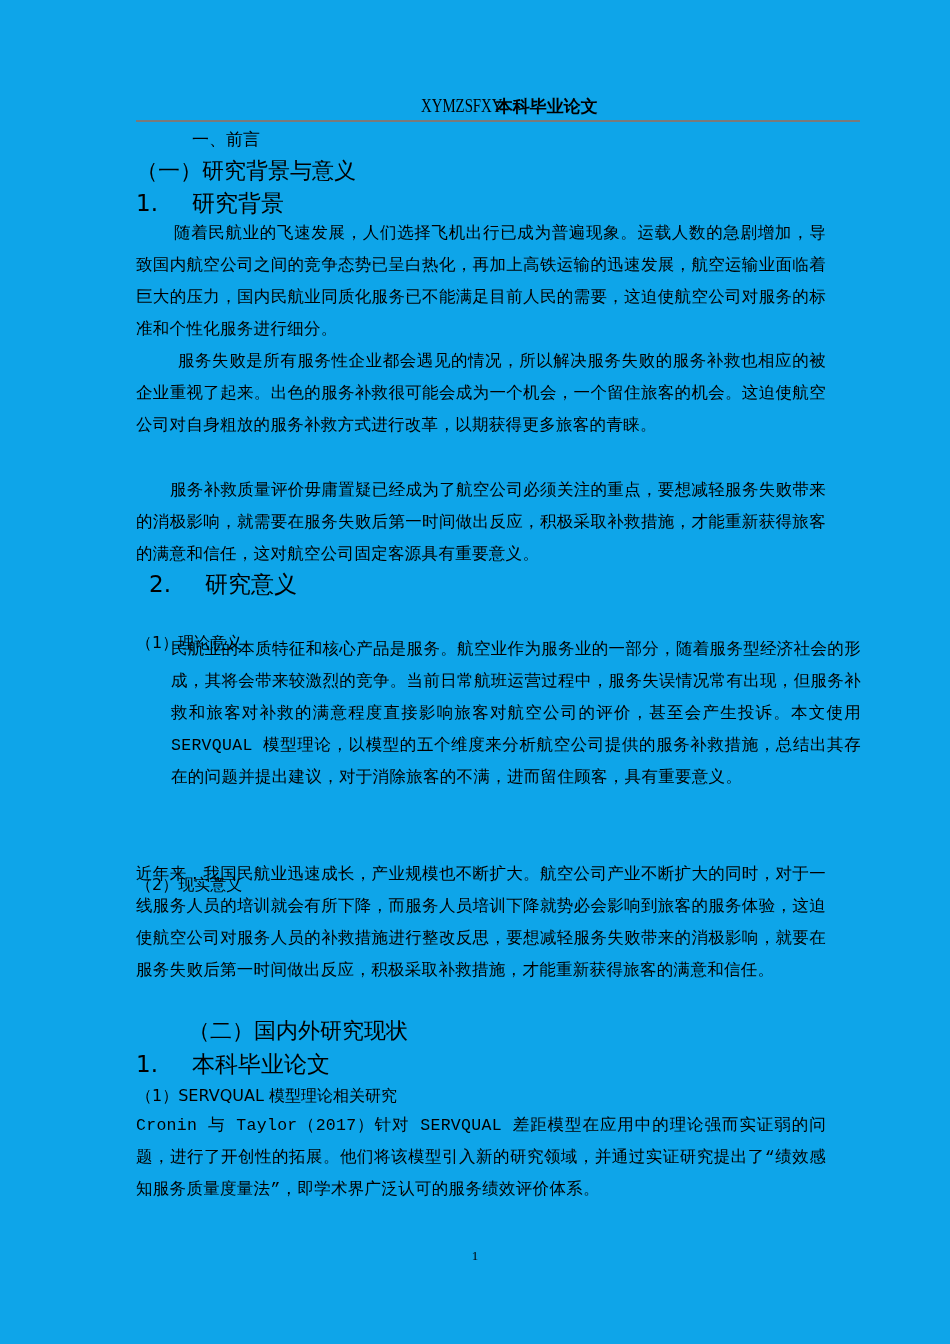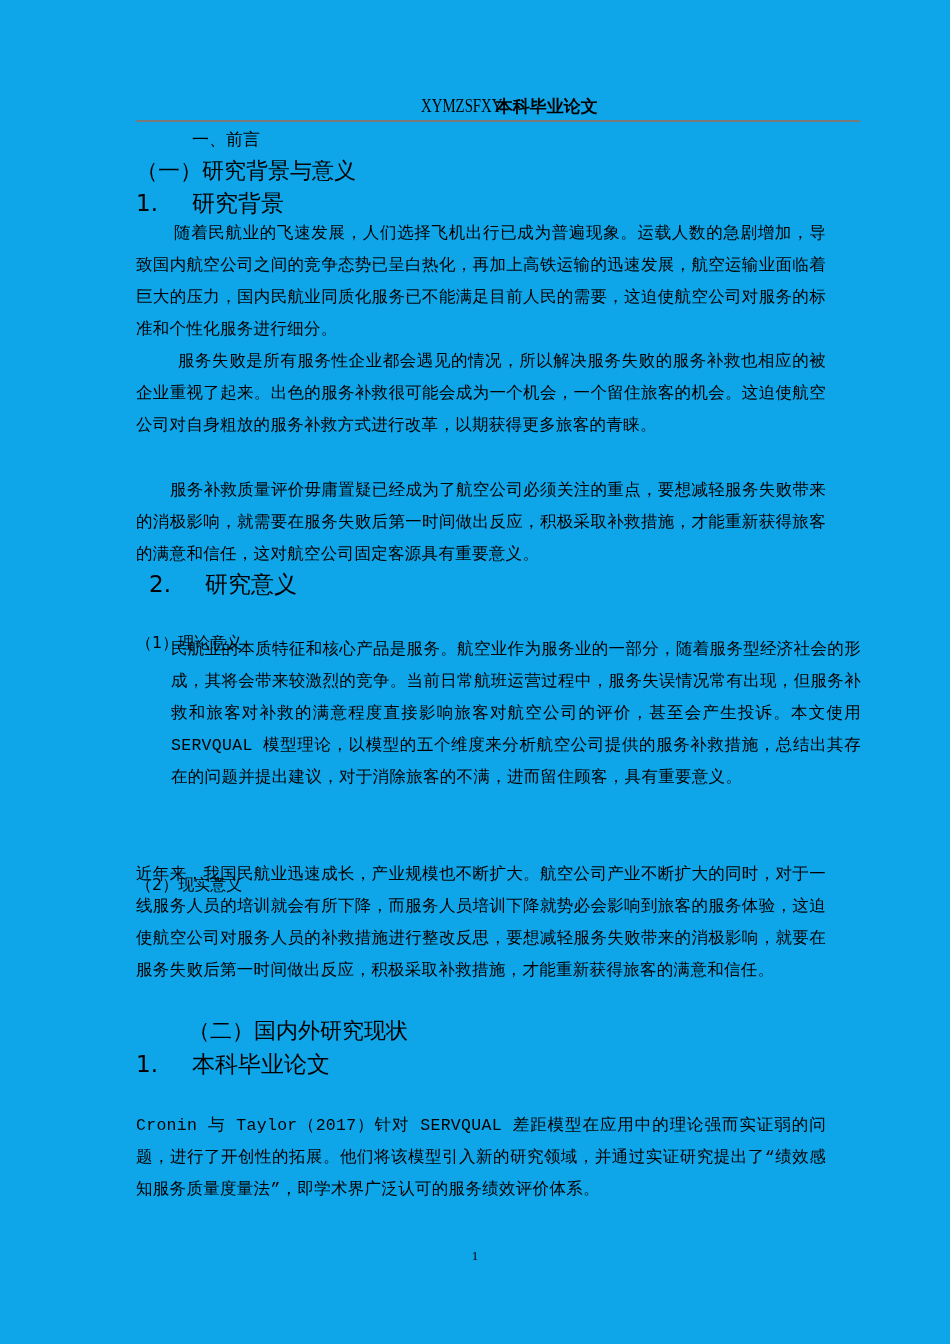--- a/index.html
+++ b/index.html
@@ -57,17 +57,18 @@
   <div class="block h4" style="top:872px;">（2）现实意义</div>
 
   <div class="block p" style="top:859px;">近年来，我国民航业迅速成长，产业规模也不断扩大。航空公司产业不断扩大的同时，对于一线服务人员的培训就会有所下降，而服务人员培训下降就势必会影响到旅客的服务体验，这迫使航空公司对服务人员的补救措施进行整改反思，要想减轻服务失败带来的消极影响，就要在服务失败后第一时间做出反应，积极采取补救措施，才能重新获得旅客的满意和信任。</div>
 
   <div class="block h2" style="top:1016px; left:188px;">（二）国内外研究现状</div>
 
   <div class="block h3" style="top:1050px;">
     <span class="num">1.</span><span>本科毕业论文</span>
   </div>
 
+  <div class="block h4" style="top:1083px;">（1）SERVQUAL 模型理论相关研究</div>
 
   <div class="block p" style="top:1110px;">Cronin 与 Taylor（2017）针对 SERVQUAL 差距模型在应用中的理论强而实证弱的问题，进行了开创性的拓展。他们将该模型引入新的研究领域，并通过实证研究提出了“绩效感知服务质量度量法”，即学术界广泛认可的服务绩效评价体系。</div>
 
   <div class="pagenum">1</div>
 </div>
 
 </body></html>

